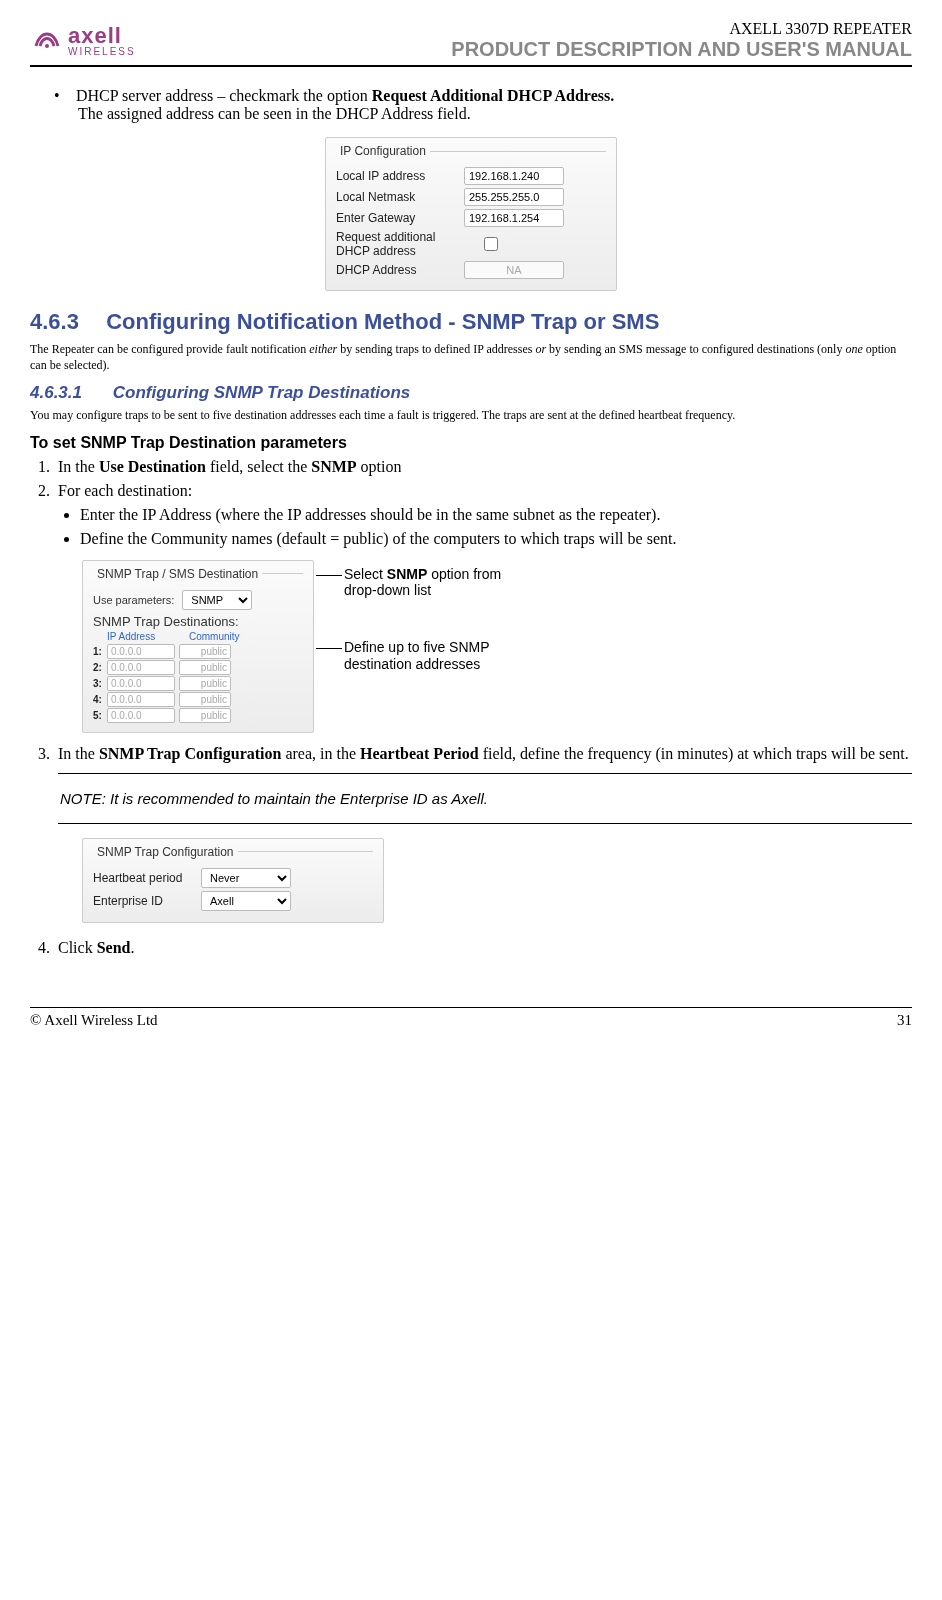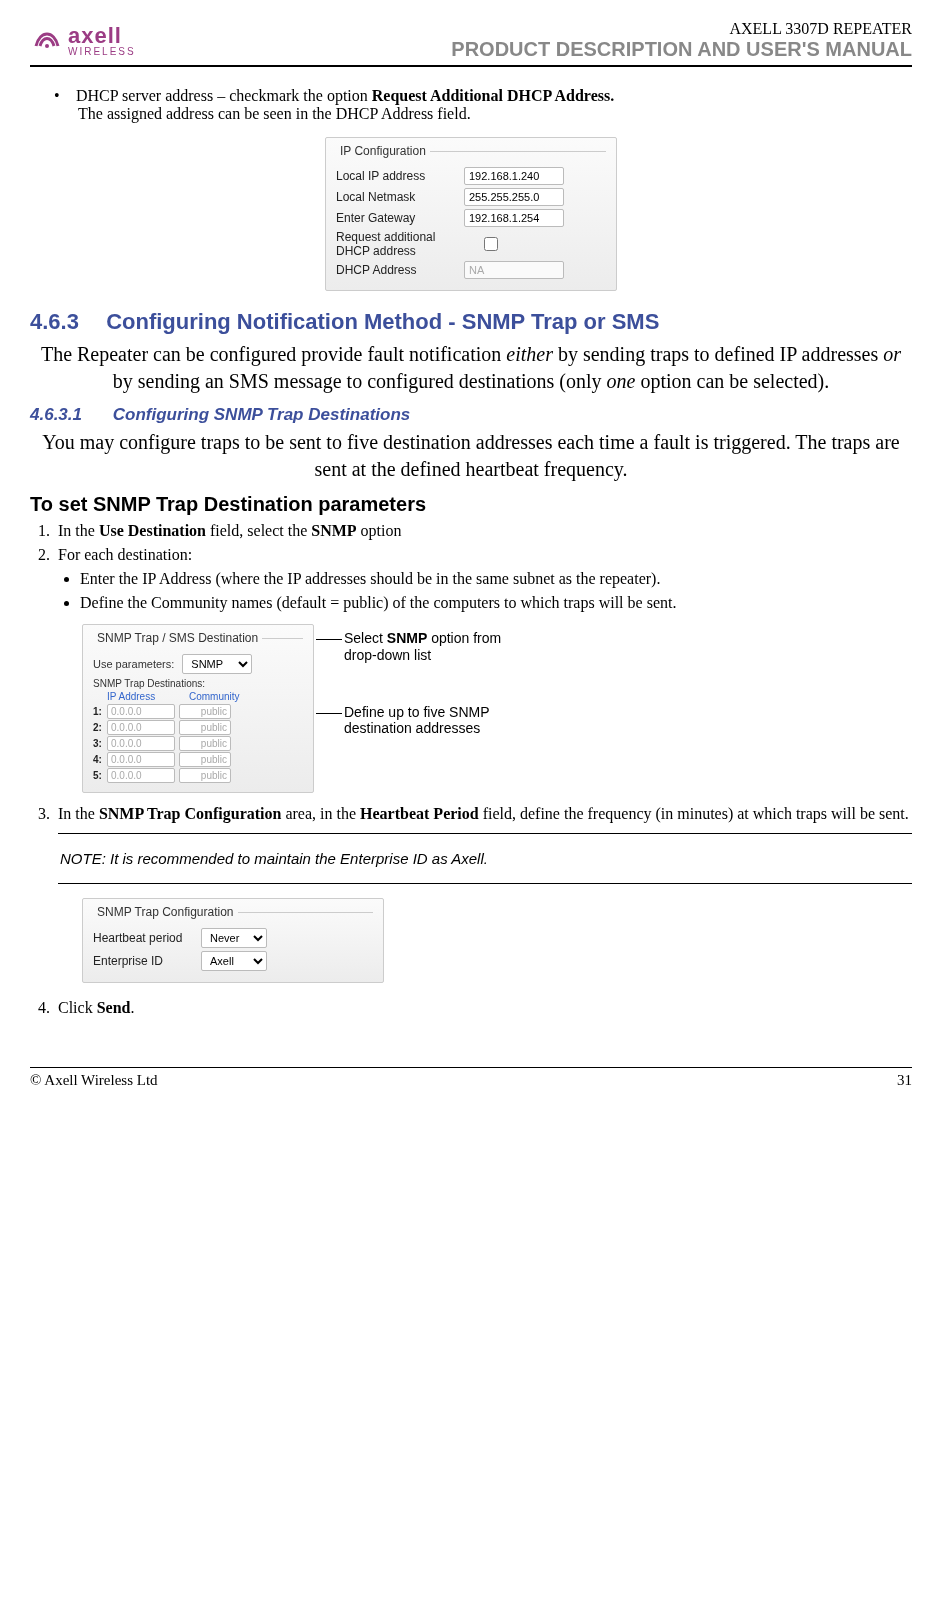--- a/index.html
+++ b/index.html
@@ -109,20 +109,21 @@
     padding: 2px 4px;
     border: 1px solid #bbb;
     border-radius: 2px;
     background: white;
     width: 100px;
     box-sizing: border-box;
   }
   .panel-row input.disabled {
     color: #aaa;
     background: #fafafa;
+    text-align: center;
   }
   .panel-row input[type="checkbox"] {
     width: 14px;
     height: 14px;
     margin-left: 20px;
   }
   h2.section {
     font-family: Arial, sans-serif;
     color: #3c4f9b;
     font-size: 22px;
@@ -138,35 +139,34 @@
     color: #3c4f9b;
     font-style: italic;
     font-size: 17px;
     font-weight: bold;
     margin: 10px 0 4px 0;
   }
   h3.subsection .num-prefix {
     width: 78px;
   }
   .body-text {
-    font-size: 20px;
+    font-size: 12px;
     margin: 4px 0 8px 0;
     line-height: 1.35;
-    text-align: center;
   }
   .italic {
     font-style: italic;
   }
   .bold {
     font-weight: bold;
   }
   .procedure-title {
     font-family: Arial, sans-serif;
     font-weight: bold;
-    font-size: 20px;
+    font-size: 16px;
     margin: 10px 0 6px 0;
   }
   ol.steps {
     font-size: 16px;
     padding-left: 24px;
     margin: 6px 0;
   }
   ol.steps > li {
     margin: 6px 0;
     padding-left: 4px;
@@ -182,21 +182,21 @@
   .annotated-fig {
     display: flex;
     gap: 30px;
     align-items: flex-start;
     margin: 12px 0 12px 24px;
   }
   .snmp-panel {
     width: 210px;
   }
   .snmp-table-label {
-    font-size: 10px;
+    font-size: 13px;
     color: #333;
     margin: 4px 0 2px 0;
   }
   .snmp-header {
     display: flex;
     gap: 8px;
     font-size: 10px;
     color: #3366cc;
     margin-bottom: 2px;
   }
@@ -251,21 +251,21 @@
     font-size: 15px;
     padding: 16px 2px;
     margin: 10px 0 14px 0;
   }
   .conf-panel {
     display: inline-block;
     margin: 0 0 10px 24px;
   }
   .conf-panel .panel-row .label { width: 100px; }
   .conf-panel .panel-row select {
-    width: 66px;
+    width: 90px;
     background: white;
   }
   .footer {
     display: flex;
     justify-content: space-between;
     border-top: 1px solid #000;
     padding-top: 4px;
     font-size: 15px;
     margin-top: 50px;
   }

